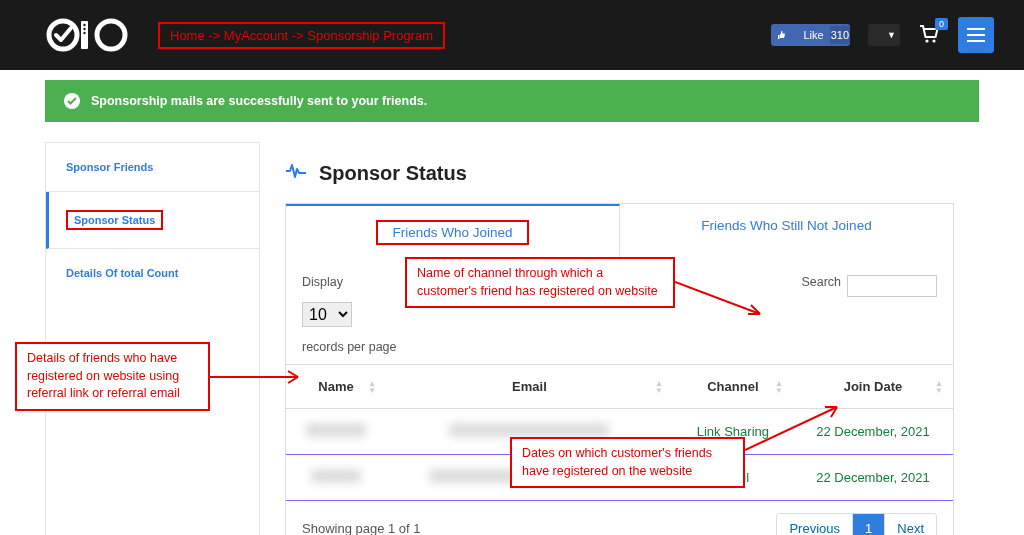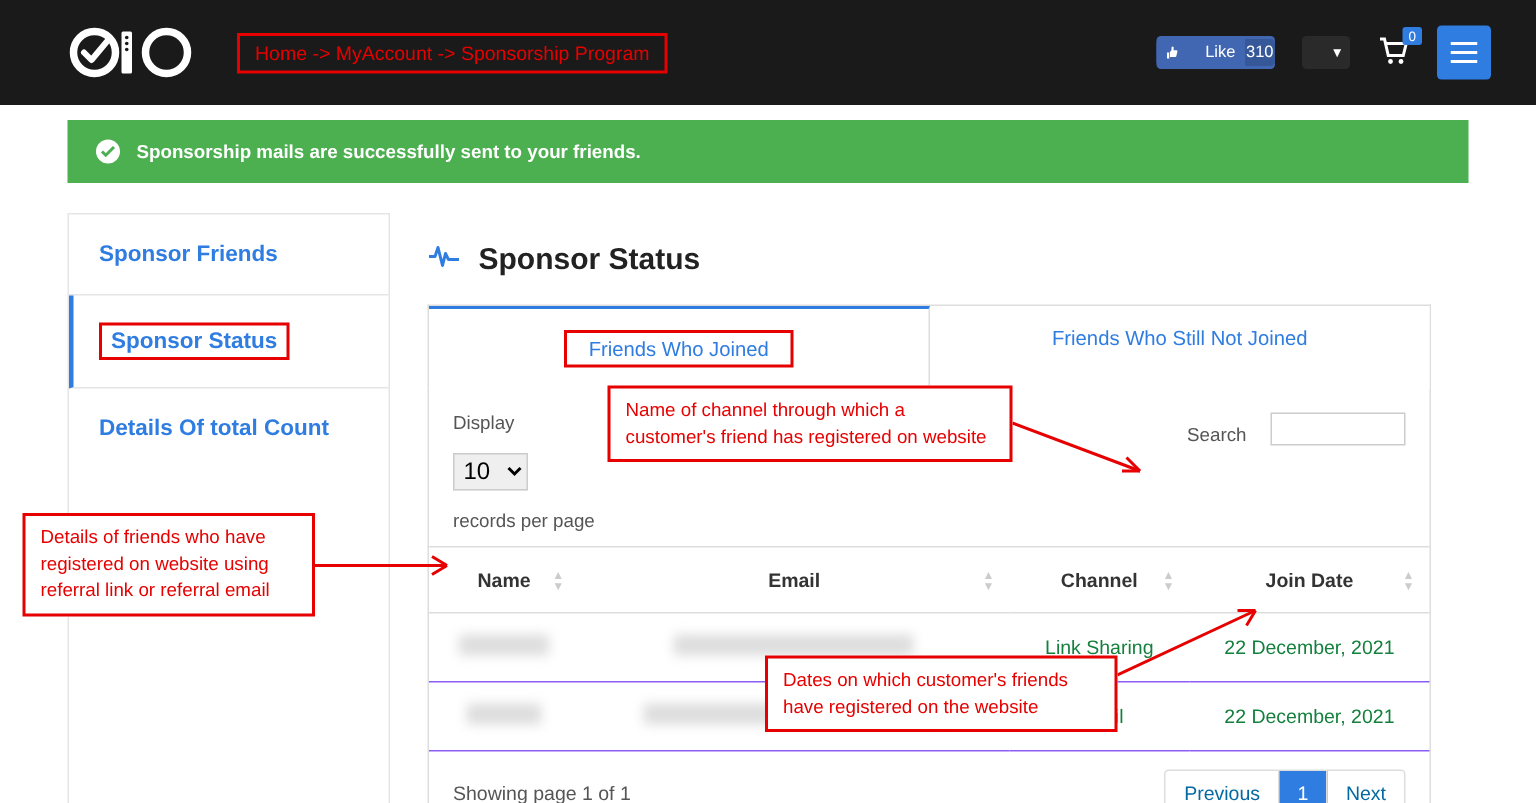--- a/index.html
+++ b/index.html
@@ -14,38 +14,38 @@
 .fb-like .count{background:#365899;padding:3px 1px;border-radius:0 3px 3px 0}
 .acct{width:32px;height:22px;background:#2a2a2a;border-radius:3px;display:flex;align-items:center;justify-content:flex-end;padding-right:4px}
 .caret{color:#fff;font-size:9px}
 .cart{position:relative;color:#fff}
 .cart-badge{position:absolute;top:-6px;right:-8px;background:#2f7de1;color:#fff;font-size:9px;padding:1px 4px;border-radius:2px}
 .menu-btn{width:36px;height:36px;background:#2f7de1;border-radius:3px;display:flex;align-items:center;justify-content:center}
 .content{padding:0 45px}
 .alert{background:#4caf50;color:#fff;padding:12px 18px;margin-top:10px;display:flex;align-items:center;gap:10px;font-weight:600;font-size:12.5px}
 .layout{display:flex;gap:0;margin-top:20px;position:relative}
 .sidebar{width:215px;border:1px solid #e5e5e5}
-.side-item{padding:18px 20px;border-bottom:1px solid #e5e5e5;color:#2f7de1;font-weight:600;font-size:15px;cursor:pointer}
+.side-item{padding:18px 20px;border-bottom:1px solid #e5e5e5;color:#2f7de1;font-weight:600;font-size:11px;cursor:pointer}
 .side-item:last-child{border-bottom:none}
 .side-item.active{border-left:3px solid #2f7de1;padding-left:17px}
 .side-label-box{border:2px solid #e60000;display:inline-block;padding:2px 6px}
 .main{flex:1;padding:20px 25px 25px 25px;position:relative}
 .main-title{display:flex;align-items:center;gap:12px;margin-bottom:18px}
 .main-title h2{font-size:20px;font-weight:700;color:#222}
 .pulse{color:#2f7de1;font-size:18px}
 .tabs{display:flex;border:1px solid #ddd;border-bottom:none;margin-bottom:0}
 .tab{flex:1;text-align:center;padding:14px 0;color:#2f7de1;font-size:13.5px;cursor:pointer;border-right:1px solid #ddd;background:#fff}
 .tab:last-child{border-right:none}
 .tab.active{border-top:2px solid #2f7de1}
 .tab-label-box{border:2px solid #e60000;display:inline-block;padding:3px 14px}
 .table-area{border:1px solid #ddd;border-top:none;padding:16px 0 10px 0}
 .tbl-controls{display:flex;align-items:flex-start;padding:0 16px 10px 16px;font-size:12.5px;color:#555}
 .display-ctl{display:flex;flex-direction:column;gap:13px}
 .display-ctl select{width:50px;padding:2px;border:1px solid #ccc;font-size:16px}
-.search-ctl{margin-left:auto;display:flex;align-items:flex-end;gap:16px}
+.search-ctl{margin-left:auto;display:flex;align-items:flex-start;gap:6px}
 .search-ctl input{border:1px solid #ccc;padding:3px 5px;width:90px;font-size:12px}
 table{width:100%;border-collapse:collapse}
 th,td{padding:14px 16px;font-size:13px;text-align:center}
 th{border-top:1px solid #ddd;border-bottom:1px solid #ddd;font-weight:700;color:#333;position:relative}
 th .sort{color:#ccc;font-size:8px;position:absolute;right:10px;top:50%;transform:translateY(-50%);line-height:7px}
 td{border-bottom:1px solid #8b5cf6;color:#15803d}
 .blur{filter:blur(4px);background:#ddd;height:14px;border-radius:2px;display:inline-block}
 .tbl-footer{display:flex;align-items:center;padding:12px 16px 4px 16px;font-size:13px;color:#555}
 .pager{margin-left:auto;display:flex;border:1px solid #ddd;border-radius:3px;overflow:hidden}
 .pager .pg{padding:7px 12px;font-size:13px;color:#0369a1;border-right:1px solid #ddd;cursor:pointer}

